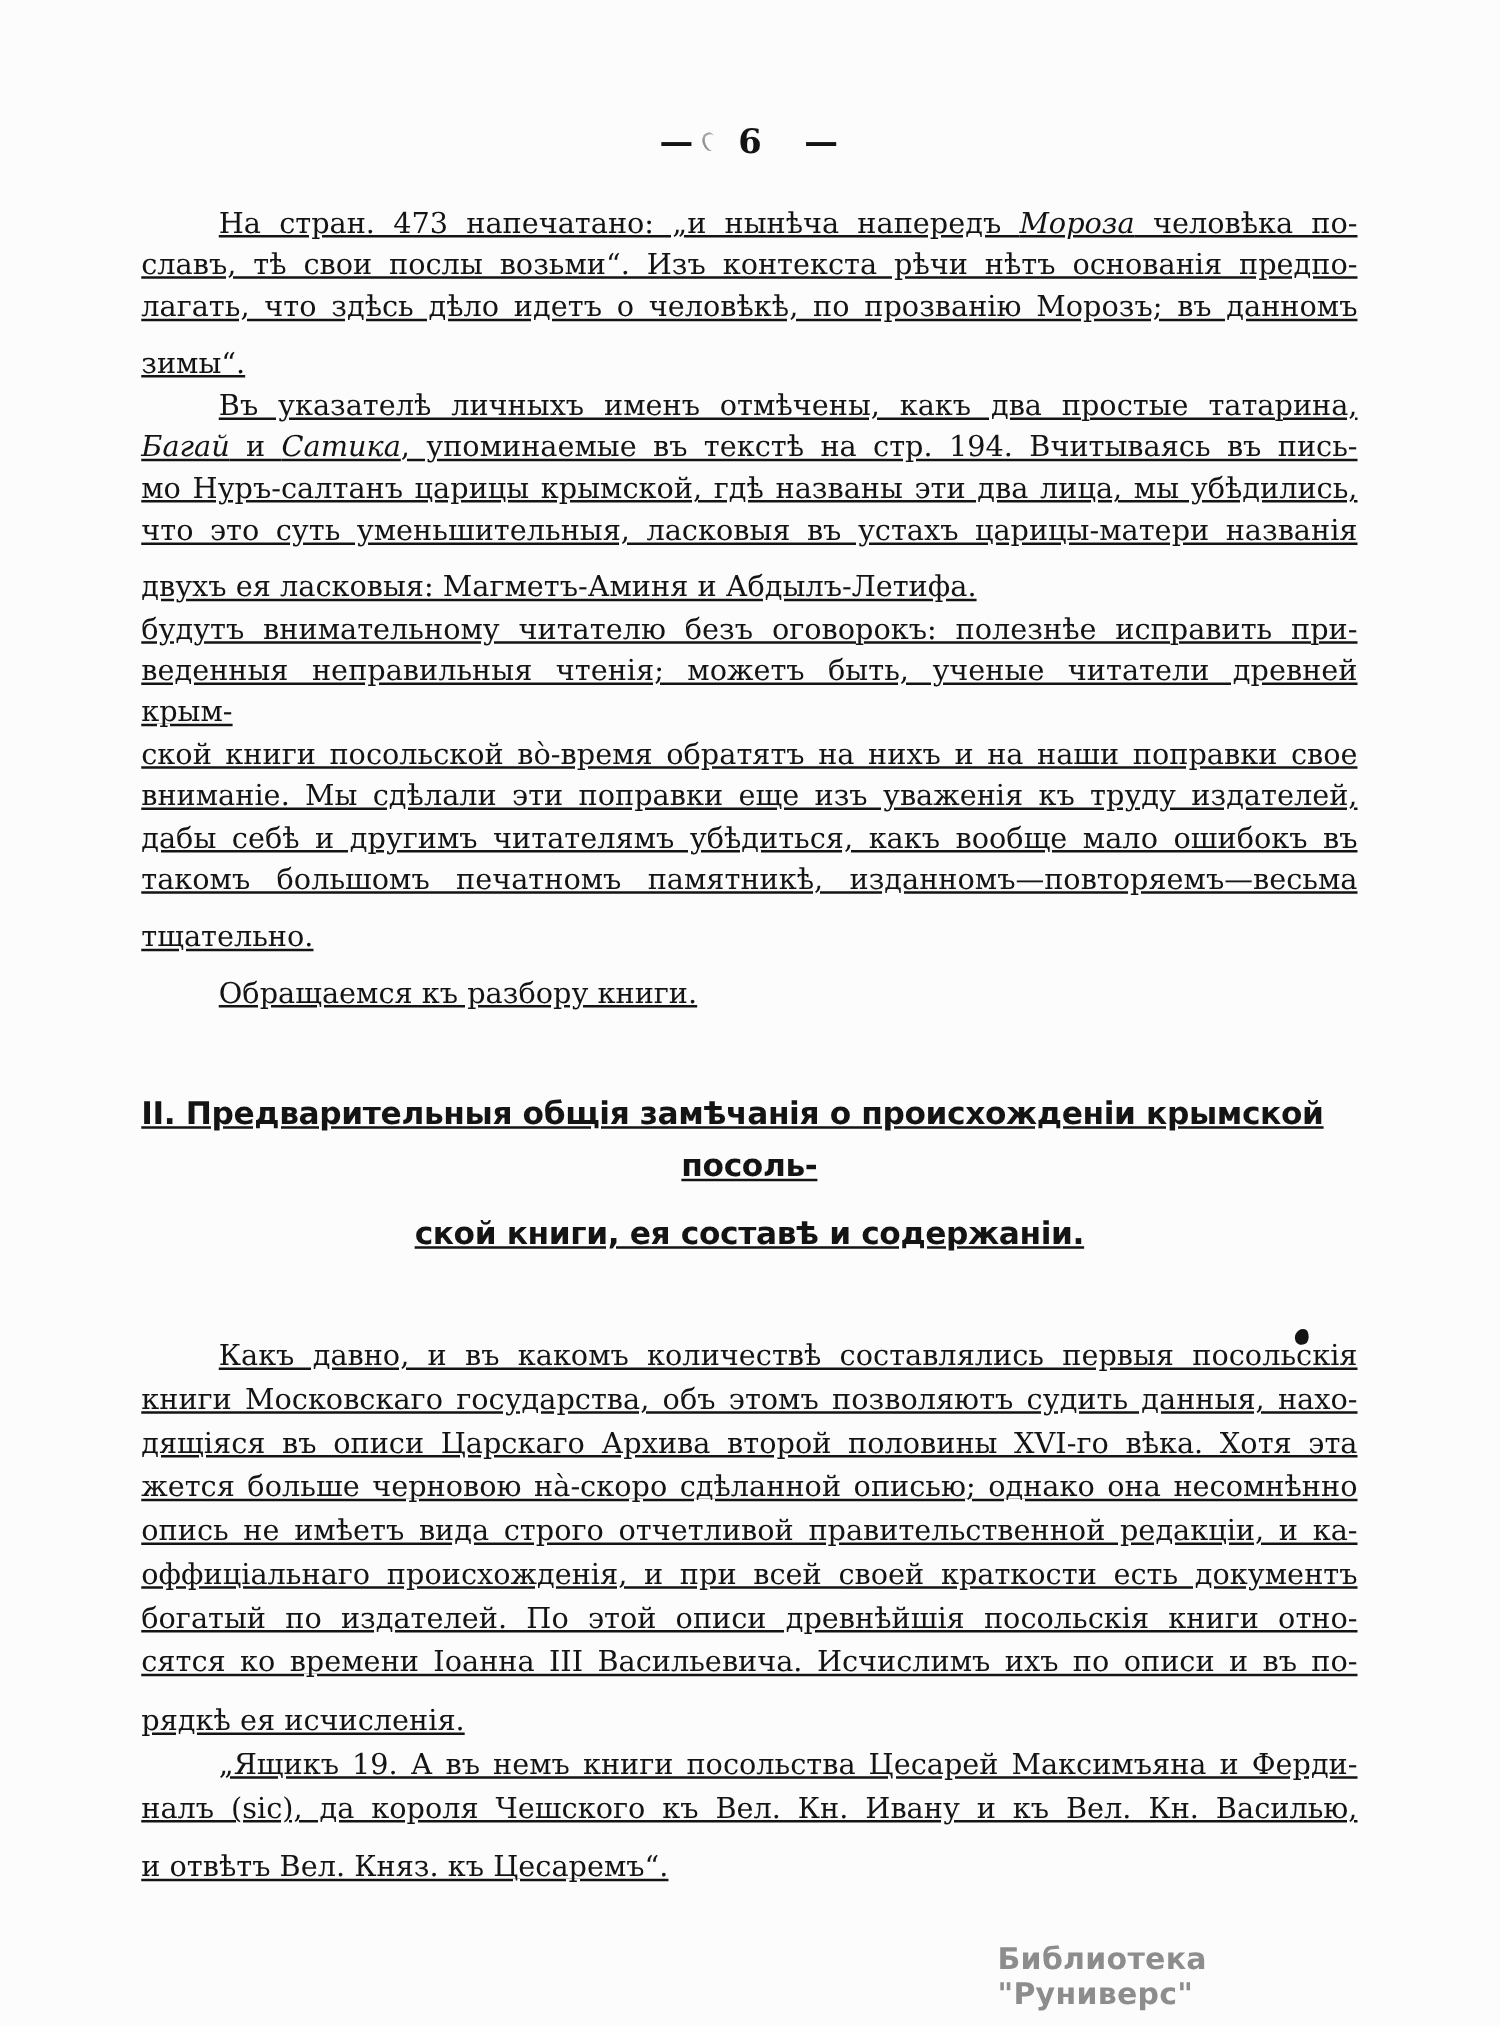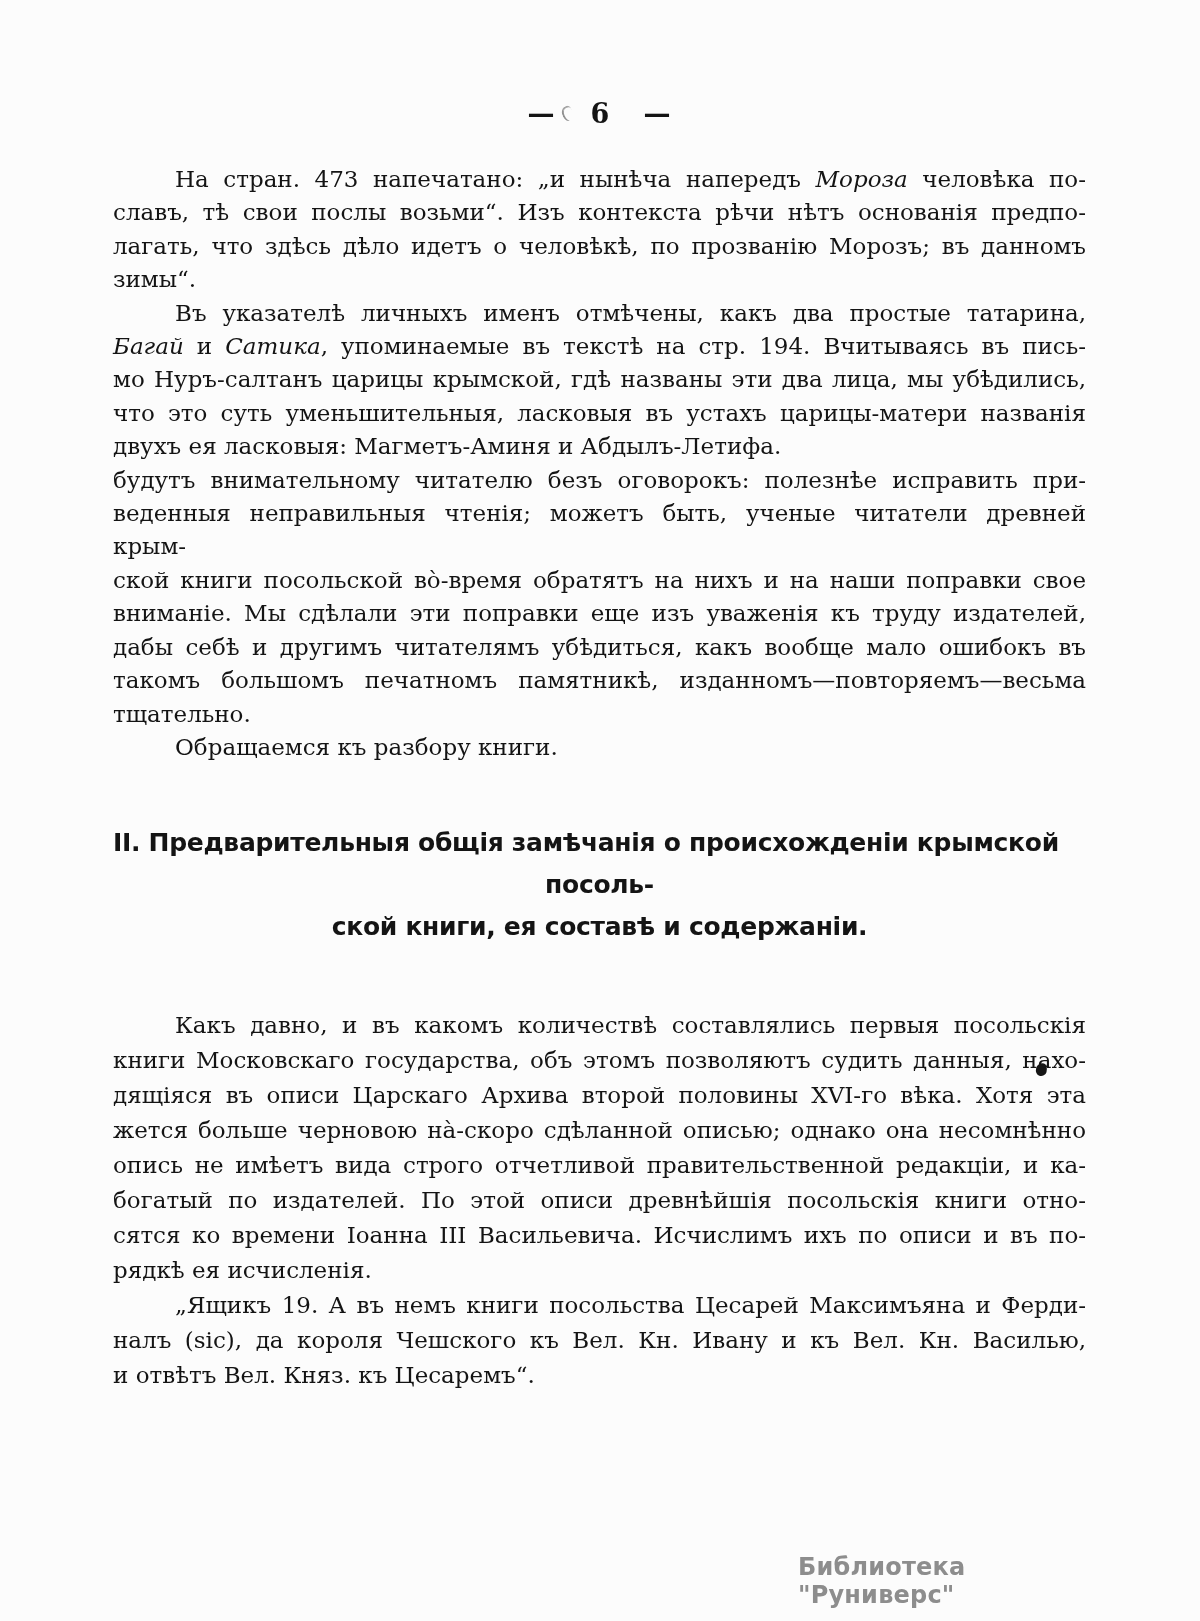--- a/index.html
+++ b/index.html
@@ -34,27 +34,28 @@
     border-radius: 60% 40% 50% 50%;
     transform: rotate(-24deg);
     opacity: .75;
   }
   
   .textblock {
     position: absolute;
     left: 113px; top: 163px;
     width: 973px;
     font-size: 23px;
+    text-decoration: underline;
   }
   .para { line-height: 33.4px; }
   .line {
     text-align: justify;
     text-align-last: justify;
   }
-  .line.last { text-align-last: left; }
+  .line.last { text-align-last: left; margin-top: 12px; }
   .line.indent { text-indent: 62px; }
   .it { font-style: italic; }
   
   .heading {
     margin-top: 58px;
     margin-bottom: 60px;
     font-family: "DejaVu Sans", sans-serif;
     font-weight: bold;
     font-size: 25px;
     line-height: 42px;
@@ -127,20 +128,21 @@
       <div class="heading">
         <div class="line"><span>II. Предварительныя общія замѣчанія о происхожденіи крымской посоль-</span></div>
         <div class="line last"><span>ской книги, ея составѣ и содержаніи.</span></div>
       </div>
       <div class="para">
         <div class="line indent"><span>Какъ давно, и въ какомъ количествѣ составлялись первыя посольскія</span></div>
         <div class="line"><span>книги Московскаго государства, объ этомъ позволяютъ судить данныя, нахо-</span></div>
         <div class="line"><span>дящіяся въ описи Царскаго Архива второй половины XVI-го вѣка. Хотя эта</span></div>
         <div class="line"><span>жется больше черновою на̀-скоро сдѣланной описью; однако она несомнѣнно</span></div>
         <div class="line"><span>опись не имѣетъ вида строго отчетливой правительственной редакціи, и ка-</span></div>
+        <div class="line"><span>оффиціальнаго происхожденія, и при всей своей краткости есть документъ</span></div>
         <div class="line"><span>богатый по издателей. По этой описи древнѣйшія посольскія книги отно-</span></div>
         <div class="line"><span>сятся ко времени Іоанна III Васильевича. Исчислимъ ихъ по описи и въ по-</span></div>
         <div class="line last"><span>рядкѣ ея исчисленія.</span></div>
       </div>
       <div class="para">
         <div class="line indent"><span>„Ящикъ 19. А въ немъ книги посольства Цесарей Максимъяна и Ферди-</span></div>
         <div class="line"><span>налъ (sic), да короля Чешского къ Вел. Кн. Ивану и къ Вел. Кн. Василью,</span></div>
         <div class="line last"><span>и отвѣтъ Вел. Княз. къ Цесаремъ“.</span></div>
       </div>
     </div>

